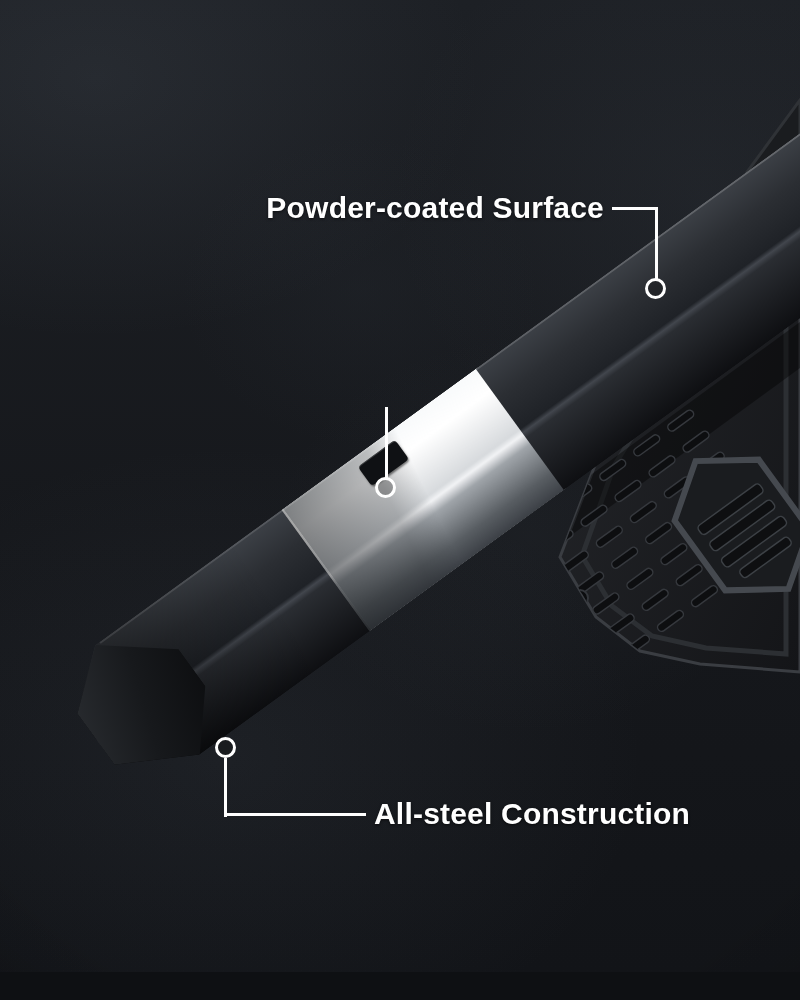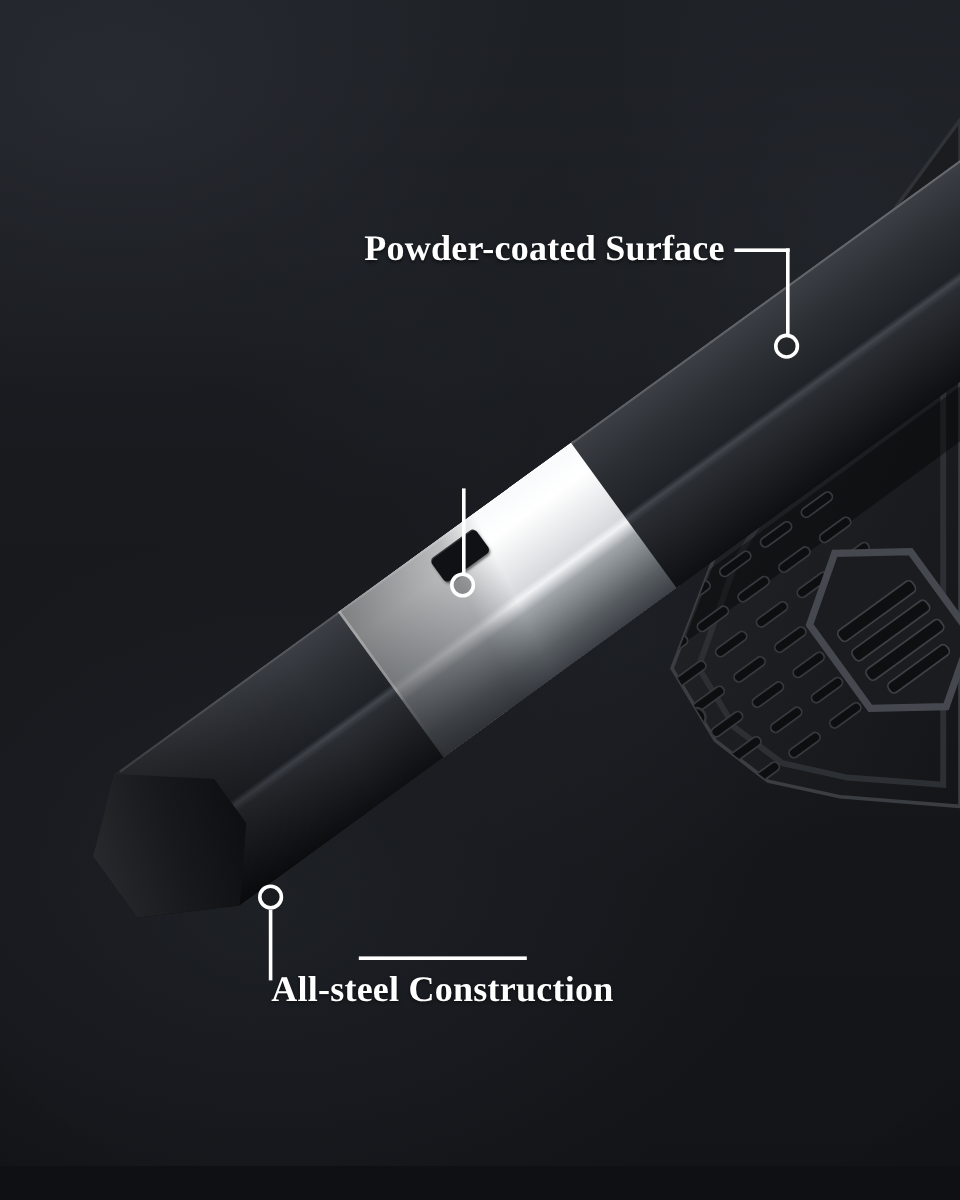--- a/index.html
+++ b/index.html
@@ -1,18 +1,18 @@
 <!DOCTYPE html>
 <html style="--background: #17191d; --label-text: #ffffff; --callout: #ffffff; --bar-black: #26282c; --layer-silver: #e8eaec;"><head>
 <meta charset="utf-8">
 <style>
   html,body{margin:0;padding:0;background:#0e1013;}
   .stage{
     position:relative;width:800px;height:972px;overflow:hidden;
-    font-family:Liberation Serif, serif;
+    font-family:Liberation Sans, sans-serif;
     background:var(--background,#17191d);
   }
   
   .bg{
     position:absolute;inset:0;z-index:1;
     background:
       radial-gradient(620px 420px at 12% 8%,  rgba(105,115,128,0.14), transparent 62%),
       radial-gradient(520px 480px at 88% 20%, rgba(90,100,112,0.10),  transparent 60%),
       radial-gradient(700px 520px at 28% 78%, rgba(95,105,118,0.12),  transparent 60%),
       radial-gradient(420px 330px at 66% 55%, rgba(80,90,100,0.10),   transparent 60%),
@@ -72,21 +72,21 @@
   .label-row{
     position:absolute;display:flex;align-items:center;gap:8px;z-index:7;
     color:var(--label-text,#ffffff);font-size:30px;font-weight:700;letter-spacing:0.2px;
     white-space:nowrap;text-shadow:0 1px 3px rgba(0,0,0,0.6);
   }
   .label-row .hline{height:3px;background:var(--callout,#ffffff);flex:0 0 auto;}
   #row-powder{top:191px;right:142px;}
   #row-powder .hline{width:46px;}
   #row-rust{top:391px;right:411px;}
   #row-rust .hline{width:24px;}
-  #row-steel{top:797px;left:226px;flex-direction:column;}
+  #row-steel{top:797px;left:226px;}
   #row-steel .hline{width:140px;}
 </style>
 </head>
 <body>
 
 <div class="stage">
 
   <div class="bg"></div>
 
   <svg class="pad" width="800" height="1000" viewBox="0 0 800 1000">

